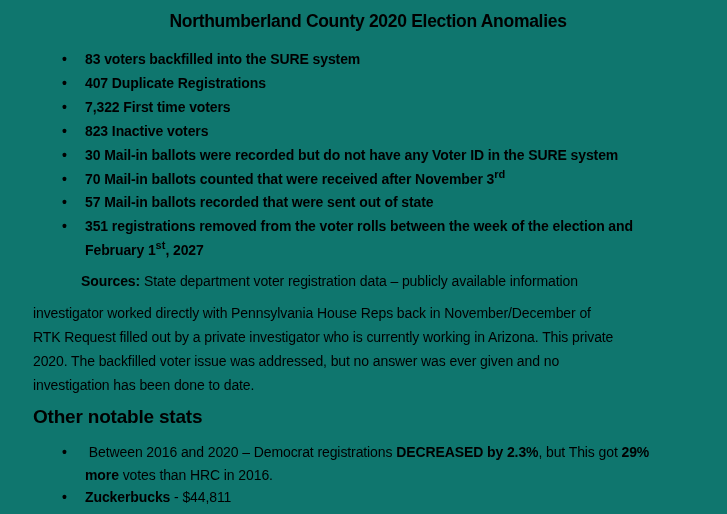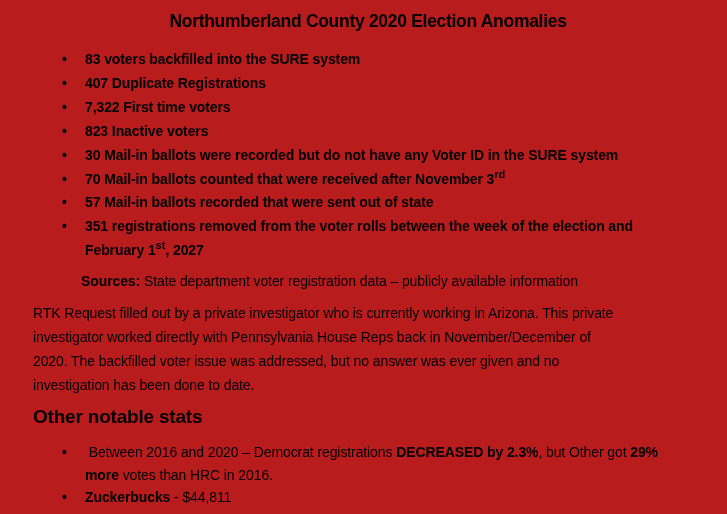--- a/index.html
+++ b/index.html
@@ -1,21 +1,21 @@
 <!DOCTYPE html>
 <html><head>
 <meta charset="utf-8">
 <style>
   html, body { margin: 0; padding: 0; background: #ffffff; }
   .page {
     position: relative;
     width: 727px;
     height: 514px;
     box-sizing: border-box;
-    background: #b91c1c;
+    background: #0f766e;
     color: #000000;
     font-family: "Liberation Sans", sans-serif;
     font-size: 14px;
     letter-spacing: -0.1px;
     padding: 8px 24px 0 33px;
     overflow: hidden;
   }
   .doc-title {
     margin: 2px 0 0 0;
     text-align: center;
@@ -108,31 +108,31 @@
         <div class="tline"><span>351 registrations removed from the voter rolls between the week of the election and</span></div>
         <div class="tline"><span>February 1</span><sup>st</sup><span>, 2027</span></div>
       </li>
   </ul>
 
   <div class="para sources-para">
       <div class="tline"><span class="bold">Sources:</span><span> State department voter registration data – publicly available information</span></div>
     </div>
 
   <div class="para rtk-para">
+      <div class="tline"><span>investigator worked directly with Pennsylvania House Reps back in November/December of</span></div>
       <div class="tline"><span>RTK Request filled out by a private investigator who is currently working in Arizona. This private</span></div>
-      <div class="tline"><span>investigator worked directly with Pennsylvania House Reps back in November/December of</span></div>
       <div class="tline"><span>2020. The backfilled voter issue was addressed, but no answer was ever given and no</span></div>
       <div class="tline"><span>investigation has been done to date.</span></div>
     </div>
 
   <h2 class="section-heading">Other notable stats</h2>
 
   <ul class="notable-list">
     <li>
-        <div class="tline"><span> Between 2016 and 2020 – Democrat registrations </span><span class="bold">DECREASED by 2.3%</span><span>, but Other got </span><span class="bold">29%</span></div>
+        <div class="tline"><span> Between 2016 and 2020 – Democrat registrations </span><span class="bold">DECREASED by 2.3%</span><span>, but This got </span><span class="bold">29%</span></div>
         <div class="tline"><span class="bold">more</span><span> votes than HRC in 2016.</span></div>
       </li>
     <li>
         <div class="tline"><span class="bold">Zuckerbucks</span><span> - $44,811</span></div>
       </li>
   </ul>
 
 </div>
 
 </body></html>

